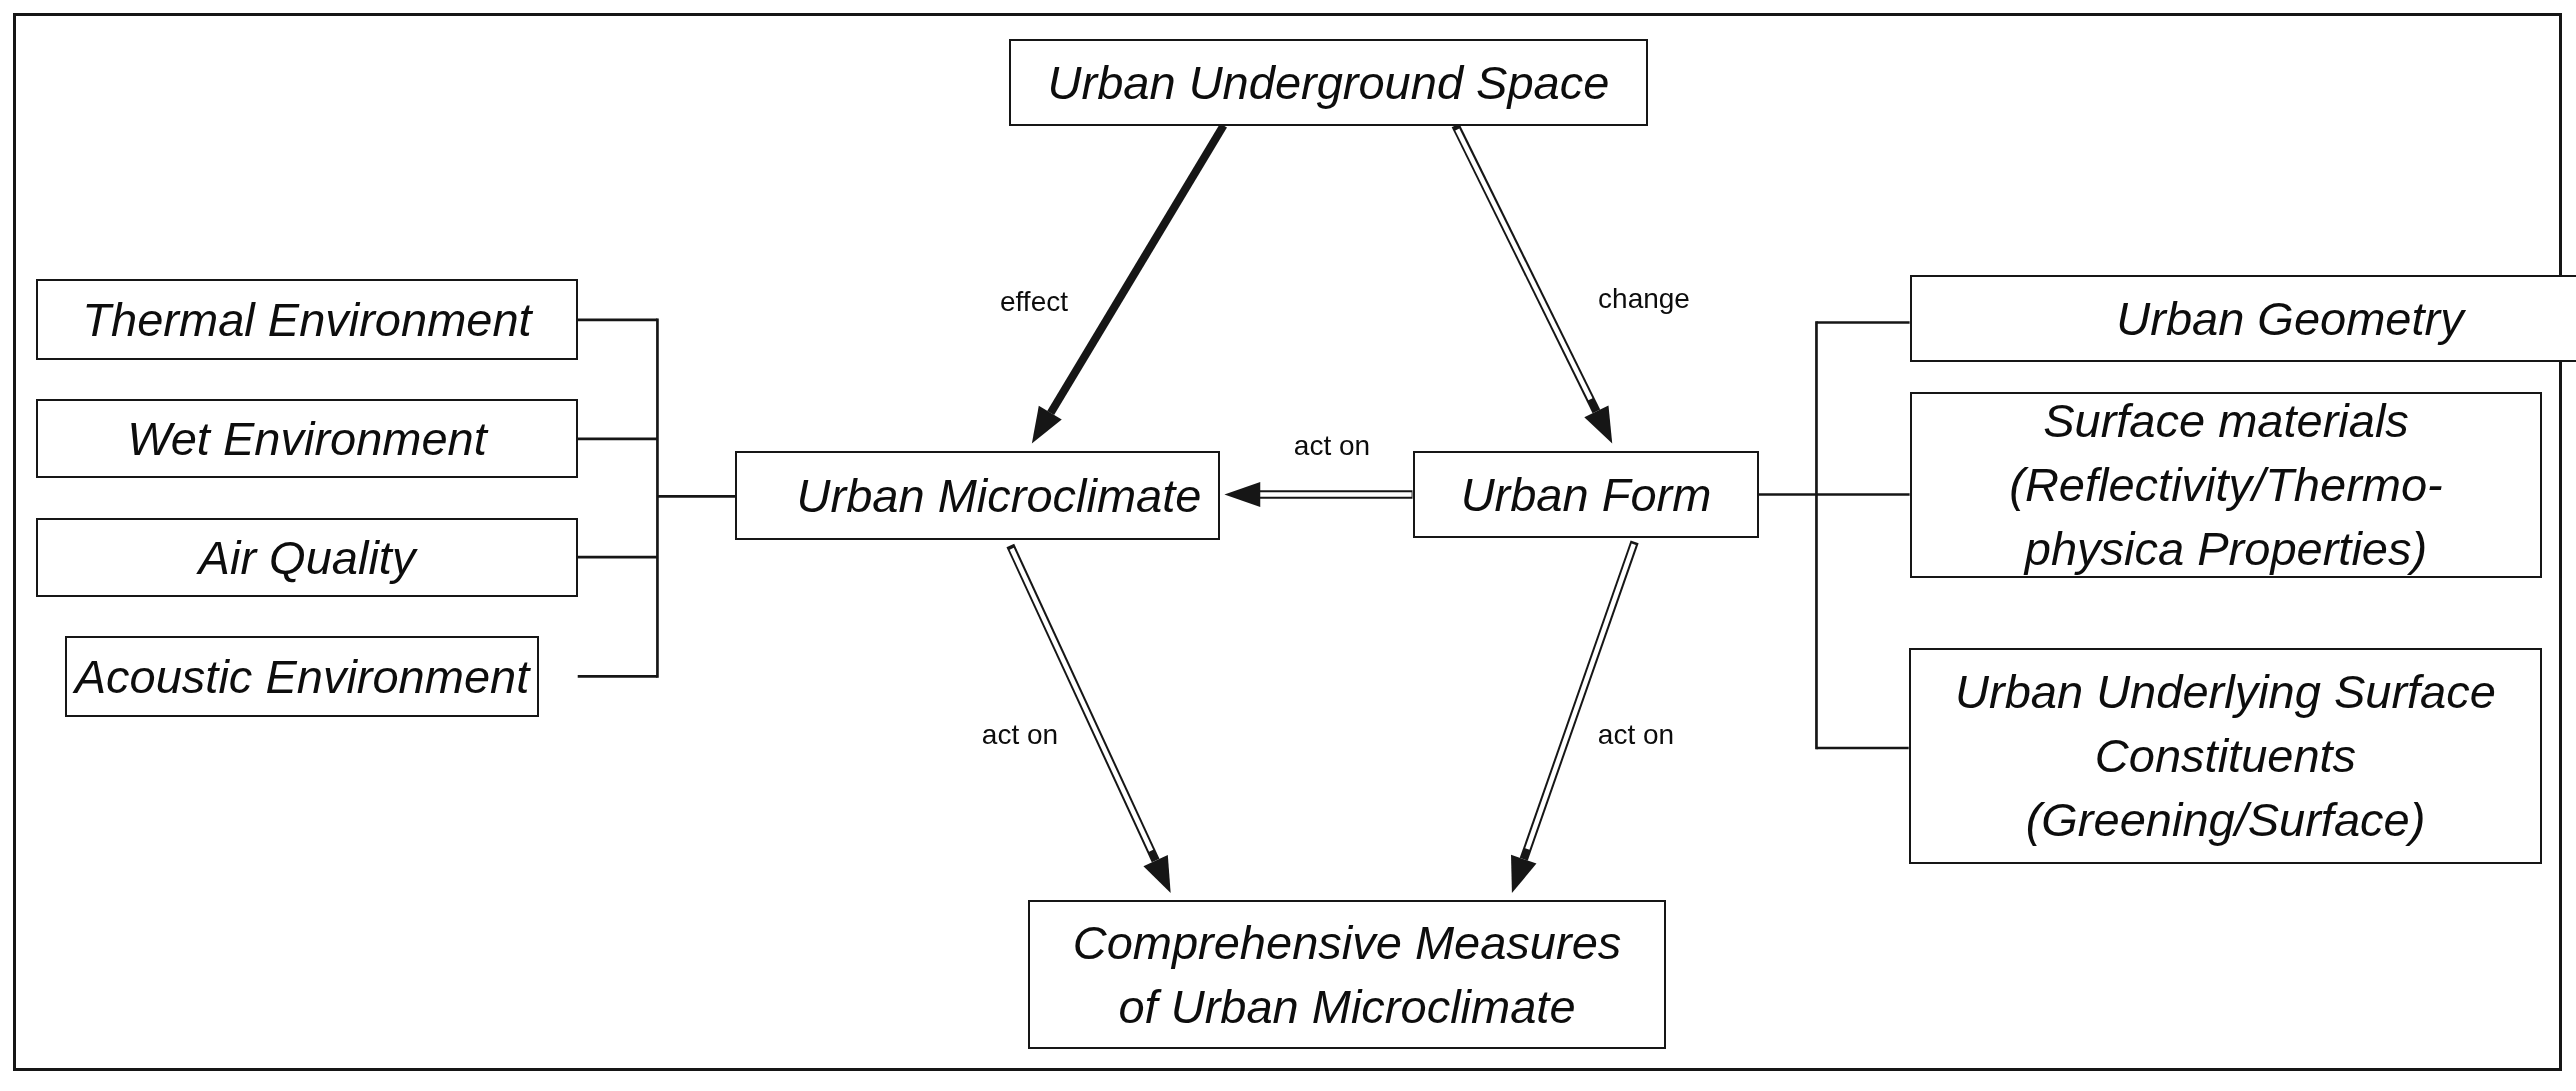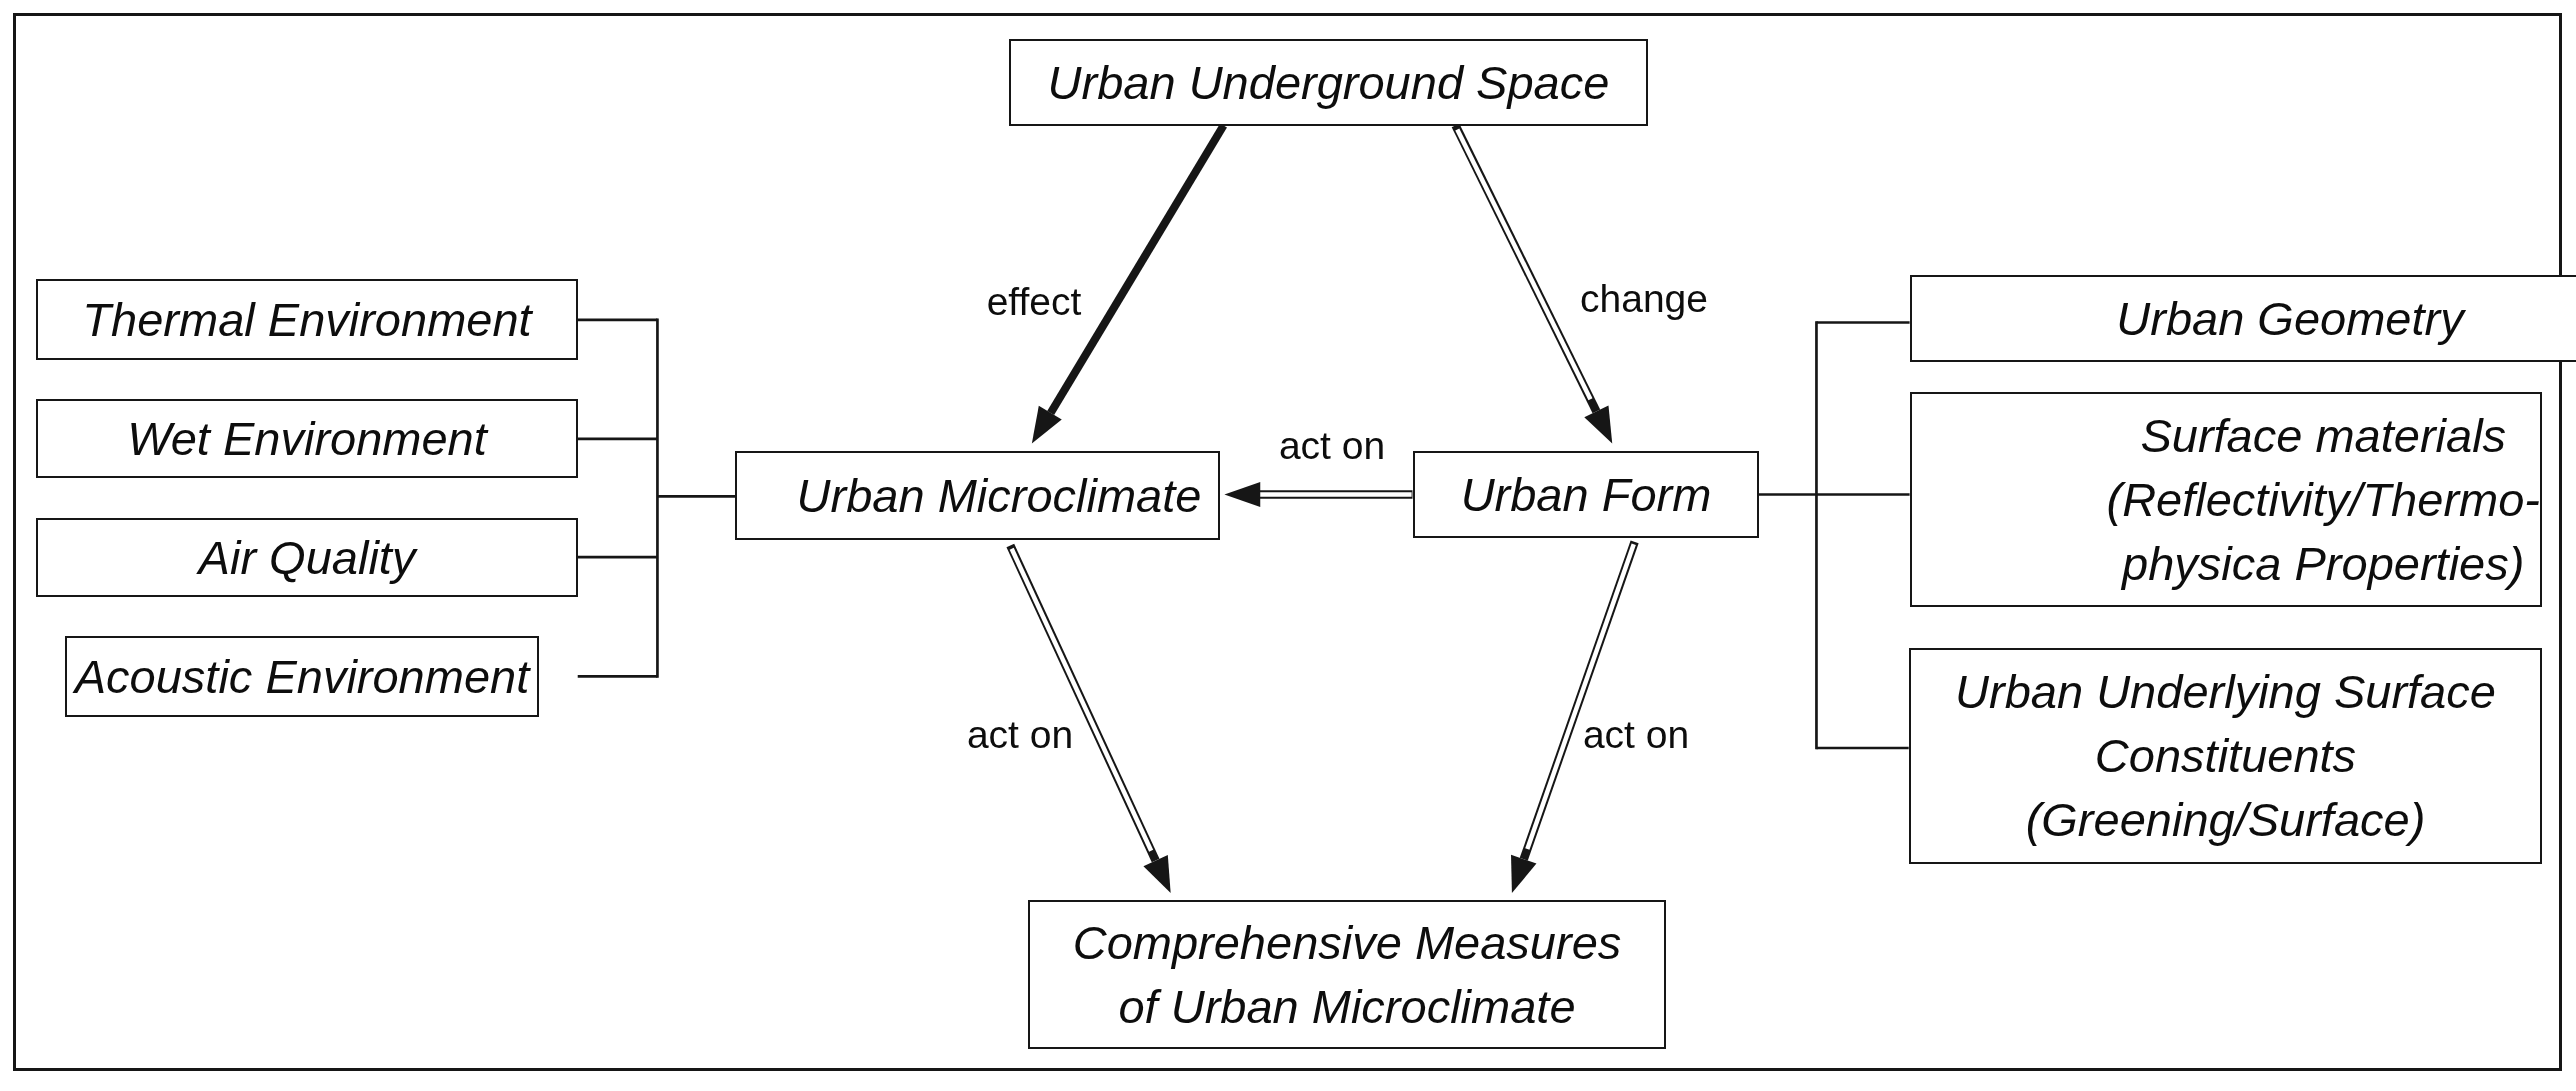--- a/index.html
+++ b/index.html
@@ -16,21 +16,21 @@
   }
   .node{
     position:absolute;z-index:2;box-sizing:border-box;
     border:2.7px solid #161616;background:#ffffff;
     display:flex;align-items:center;justify-content:center;
     text-align:center;font-size:47px;line-height:64px;color:#0d0d0d;
   }
   .node span{white-space:pre-line;font-style:italic;}
   .edge-label{
     position:absolute;z-index:2;transform:translate(-50%,-50%);
-    font-size:39px;line-height:47px;color:#0d0d0d;white-space:nowrap;
+    font-size:28px;line-height:47px;color:#0d0d0d;white-space:nowrap;
     background:transparent;
   }
 </style>
 </head>
 <body>
 
 <div class="frame"></div>
 
 <svg class="wires" viewBox="0 0 2876 1219">
 
@@ -105,21 +105,21 @@
 </div>
 
 <div class="node" style="left:1413px;top:451px;width:346px;height:87px;">
   <span>Urban Form</span>
 </div>
 
 <div class="node" style="left:1910px;top:275px;width:760px;height:87px;">
   <span>Urban Geometry</span>
 </div>
 
-<div class="node" style="left:1910px;top:392px;width:632px;height:215px;justify-content:flex-end;">
+<div class="node" style="left:1910px;top:392px;width:632px;height:186px;">
   <span>Surface materials
 (Reflectivity/Thermo-
 physica Properties)</span>
 </div>
 
 <div class="node" style="left:1909px;top:648px;width:633px;height:216px;">
   <span>Urban Underlying Surface
 Constituents
 (Greening/Surface)</span>
 </div>

